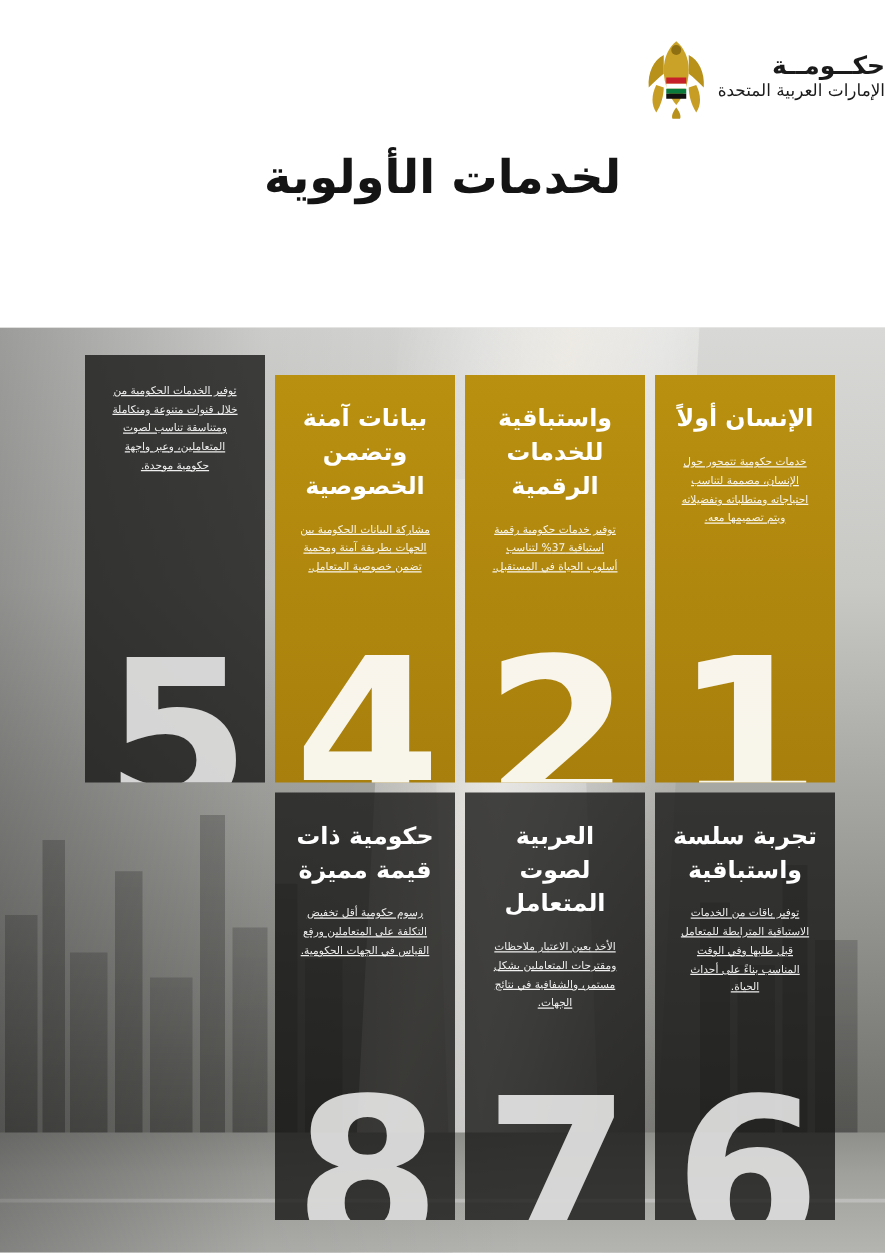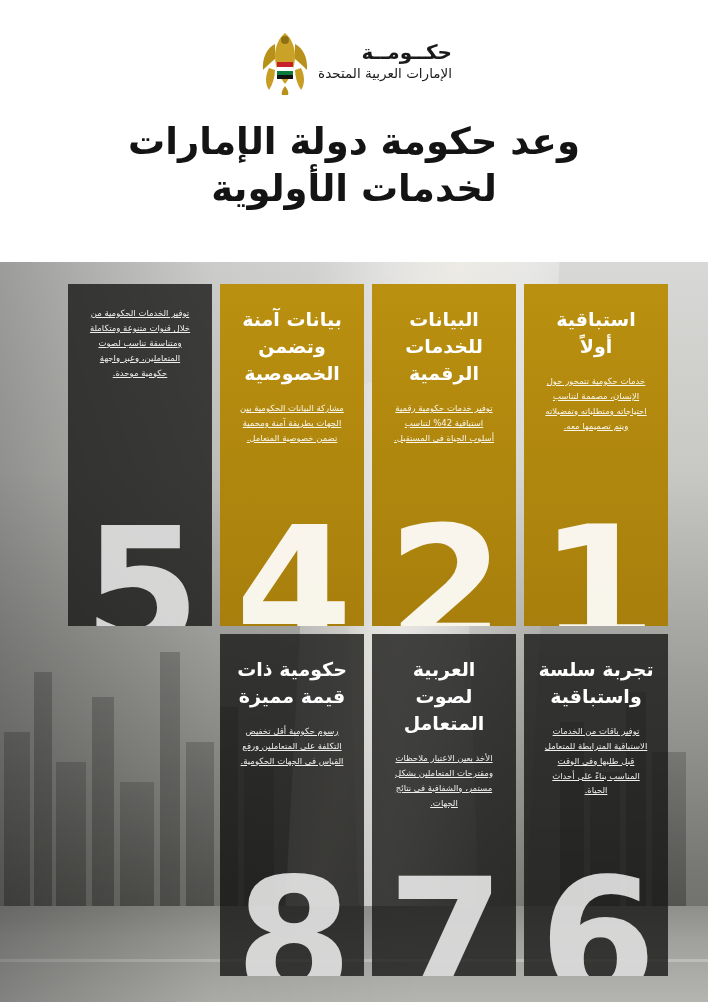--- a/index.html
+++ b/index.html
@@ -19,21 +19,20 @@
   .header {
     position: absolute;
     top: 0; left: 0; right: 0;
     height: 262px;
     background: #ffffff;
     z-index: 5;
   }
   .emblem-row {
     display: flex;
     align-items: center;
-    justify-content: center;
     gap: 4px;
     padding-top: 26px;
   }
   .emblem {
     width: 58px; height: 70px;
     position: relative;
     display: flex; align-items: center; justify-content: center;
   }
   .emblem svg { display: block; }
   .gov-text {
@@ -129,21 +128,21 @@
     gap: 8px 8px;
     z-index: 3;
   }
   .card {
     position: relative;
     overflow: hidden;
     padding: 22px 14px 0 14px;
     color: #ffffff;
     text-align: center;
   }
-  .card.gold  { background: #b38b12; background: linear-gradient(180deg,#b9900f 0%, #a87f0c 100%); }
+  .card.gold  { background: #b38b12; background: linear-gradient(180deg,#b9900f 0%, #a87f0c 100%); margin-top: 16px; }
   .card.dark  { background: rgba(24,24,22,.80); }
   .card h3 {
     font-size: 19px;
     font-weight: bold;
     line-height: 1.42;
     margin-bottom: 14px;
   }
   .card.dark h3 { color: #ffffff; }
   .card p {
     font-size: 8.5px;
@@ -191,21 +190,20 @@
             <rect x="20" y="45" width="16" height="4" fill="#0a7a3c"></rect>
             <rect x="20" y="49" width="16" height="4" fill="#111111"></rect>
             <circle cx="28" cy="14" r="4" fill="#8e6f12"></circle>
             <path d="M28 60 C25 64 24 67 25 69 L31 69 C32 67 31 64 28 60 Z" fill="#b8911a"></path>
           </g>
         </svg>
       </div>
     </div>
 
     <div class="main-title">
-      <span class="t-line">وعد حكومة دولة الإمارات</span>
       <span class="t-line">لخدمات الأولوية</span>
     </div>
   </div>
 
   <div class="photo-band">
     <div class="photo-sky"></div>
     <div class="photo-skyline">
       <div class="bldg" style="left:4px;  width:26px; height:180px;"></div>
       <div class="bldg" style="left:34px; width:18px; height:240px;"></div>
       <div class="bldg" style="left:56px; width:30px; height:150px;"></div>
@@ -223,27 +221,27 @@
     <div class="drape"></div>
     <div class="drape2"></div>
     <div class="ground"></div>
     <div class="road-line"></div>
     <div class="shade-left"></div>
   </div>
 
   <div class="grid">
 
     <div class="card gold">
-      <h3>استباقية أولاً</h3>
+      <h3>الإنسان أولاً</h3>
       <p>خدمات حكومية تتمحور حول الإنسان، مصممة لتناسب احتياجاته ومتطلباته وتفضيلاته ويتم تصميمها معه.</p>
       <div class="num">1</div>
     </div>
     <div class="card gold">
-      <h3>البيانات للخدمات الرقمية</h3>
-      <p>توفير خدمات حكومية رقمية استباقية 42% لتناسب أسلوب الحياة في المستقبل.</p>
+      <h3>واستباقية للخدمات الرقمية</h3>
+      <p>توفير خدمات حكومية رقمية استباقية 37% لتناسب أسلوب الحياة في المستقبل.</p>
       <div class="num">2</div>
     </div>
     <div class="card gold">
       <h3>بيانات آمنة وتضمن الخصوصية</h3>
       <p>مشاركة البيانات الحكومية بين الجهات بطريقة آمنة ومحمية تضمن خصوصية المتعامل.</p>
       <div class="num">4</div>
     </div>
 
     <div class="card dark">
       <p>توفير الخدمات الحكومية من خلال قنوات متنوعة ومتكاملة ومتناسقة تناسب لصوت المتعاملين، وعبر واجهة حكومية موحدة.</p>

